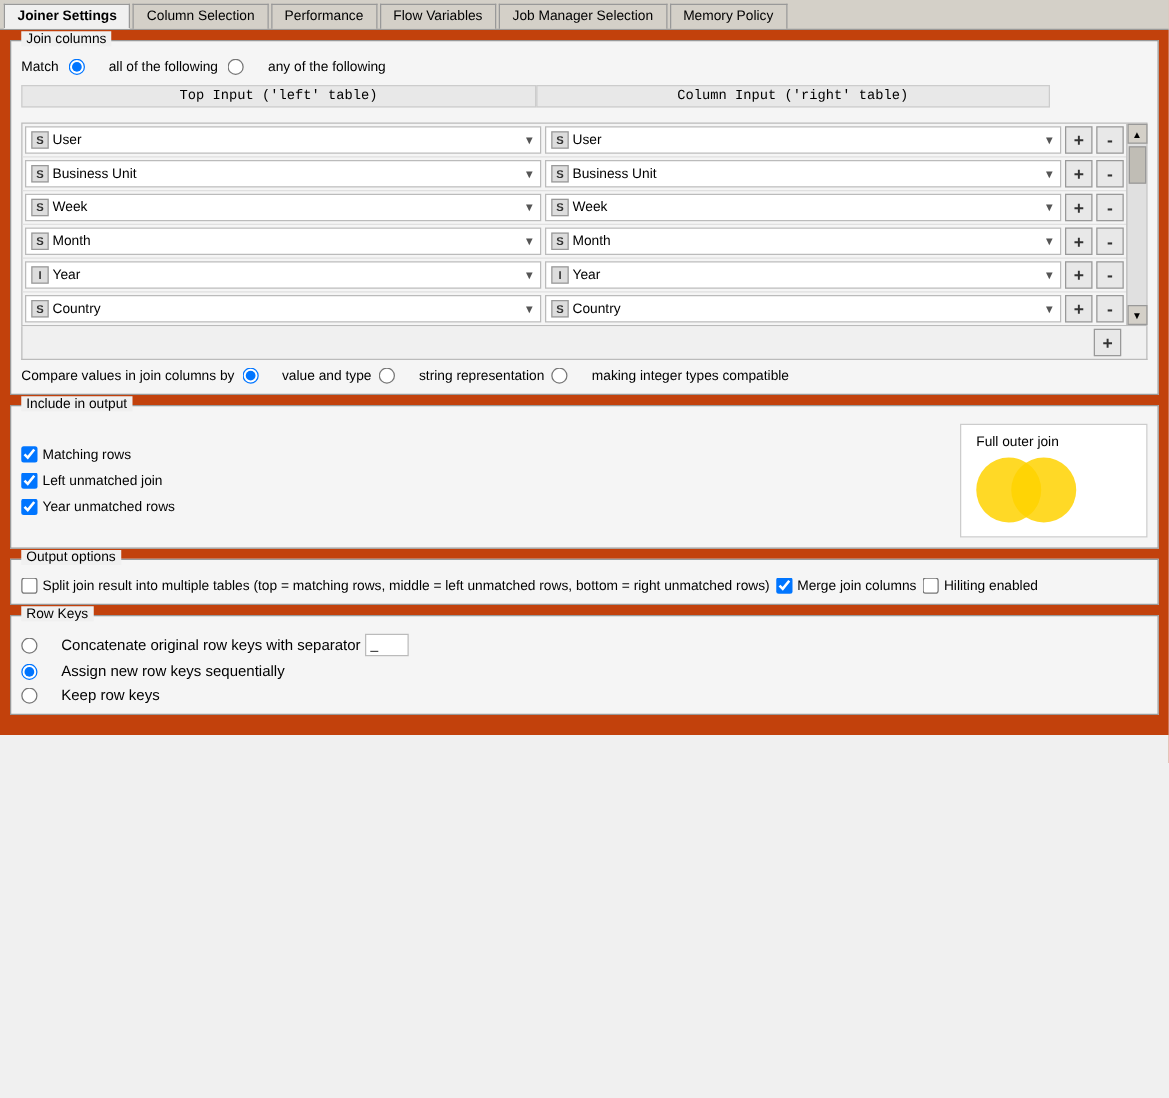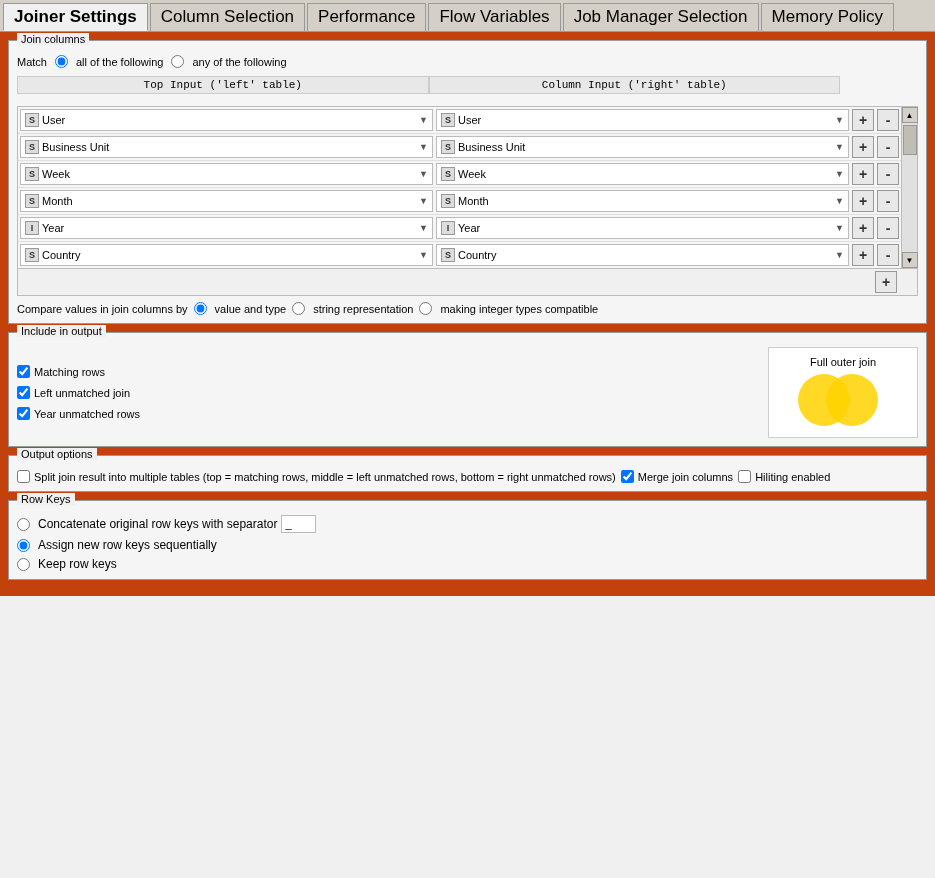--- a/index.html
+++ b/index.html
@@ -18,21 +18,21 @@
       border-bottom: 1px solid #999;
       padding: 3px 3px 0 3px;
       gap: 2px;
     }
     .tab {
       padding: 3px 10px;
       background: #d4d0c8;
       border: 1px solid #999;
       border-bottom: none;
       cursor: pointer;
-      font-size: 17px;
+      font-size: 11px;
       color: #000;
       white-space: nowrap;
     }
     .tab.active {
       background: #f0f0f0;
       border-bottom: 1px solid #f0f0f0;
       font-weight: bold;
     }
 
     
@@ -68,21 +68,21 @@
       display: flex;
       align-items: center;
       gap: 8px;
       margin-bottom: 8px;
       font-size: 11px;
     }
 
     .radio-label {
       display: flex;
       align-items: center;
-      gap: 8px;
+      gap: 19px;
       cursor: pointer;
     }
     .col-header {
       flex: 1;
       text-align: center;
       font-size: 11px;
       background: #e8e8e8;
       padding: 2px 4px;
       border: 1px solid #ccc;
     }
@@ -203,21 +203,20 @@
       align-items: center;
       gap: 4px;
       cursor: pointer;
       font-size: 11px;
     }
 
     
     .outer-join-diagram {
       display: flex;
       flex-direction: column;
-      align-items: center;
       border: 1px solid #ccc;
       padding: 8px 12px;
       background: #fff;
       width: 150px;
       flex-shrink: 0;
     }
     .outer-join-title {
       font-size: 11px;
       margin-bottom: 6px;
     }

